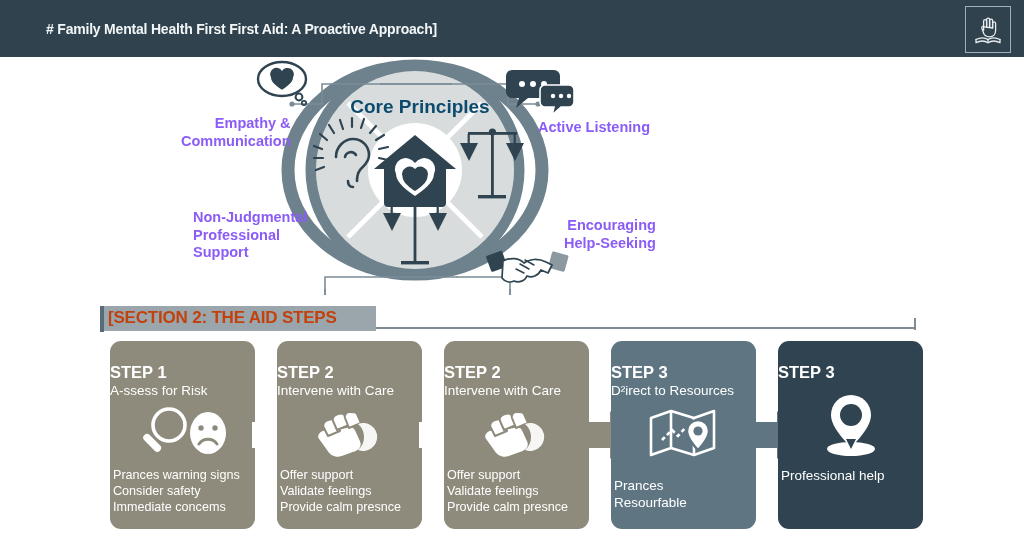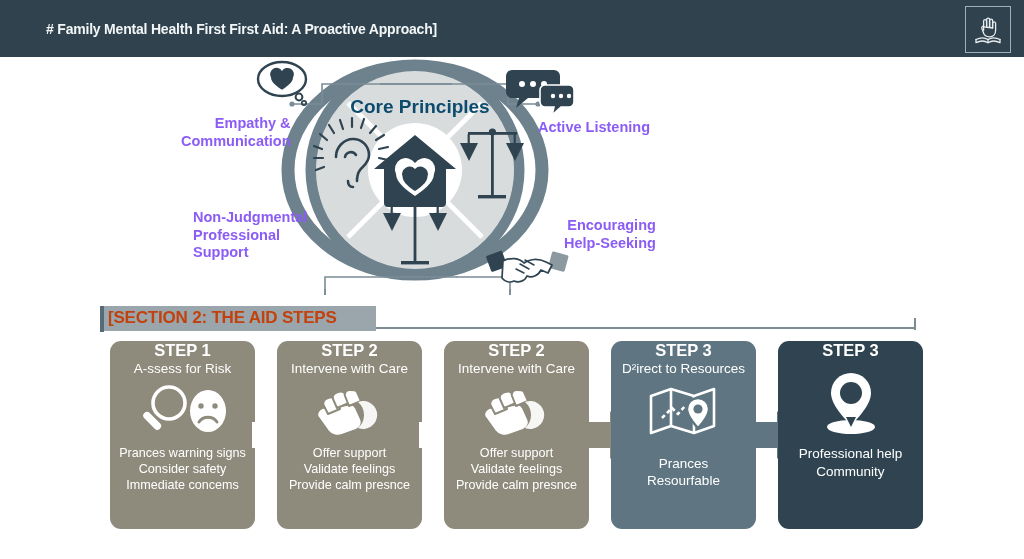--- a/index.html
+++ b/index.html
@@ -129,23 +129,22 @@
     height: 190px;
   }
 
   .step-card {
     position: absolute;
     top: 0;
     width: 145px;
     height: 188px;
     border-radius: 11px;
     color: #ffffff;
-    text-align: center;
     box-sizing: border-box;
-    padding-top: 0;
+    padding-top: 22px;
     overflow: hidden;
   }
   .step-card.khaki { background: #8e8b7c; }
   .step-card.slateblue { background: #5f7682; }
   .step-card.darkslate { background: #2f4450; }
 
   .step-title {
     font-size: 16.5px;
     font-weight: bold;
     line-height: 1.1;
@@ -476,17 +475,16 @@
         <g fill="#ffffff">
           <path d="M38 4 a20 20 0 0 1 20 20 c0 14-20 32-20 32 S18 38 18 24 A20 20 0 0 1 38 4z"></path>
           <circle cx="38" cy="24" r="11" fill="#2f4450"></circle>
           <ellipse cx="38" cy="58" rx="24" ry="7"></ellipse>
         </g>
         <path d="M33 48 l5 10 5-10z" fill="#2f4450"></path>
       </svg>
     </div>
     <div class="step-body centered" style="margin-top:4px;">
       <span>Professional help</span>
-      <span>Community</span>
     </div>
   </div>
 
 </div>
 
 </body></html>

